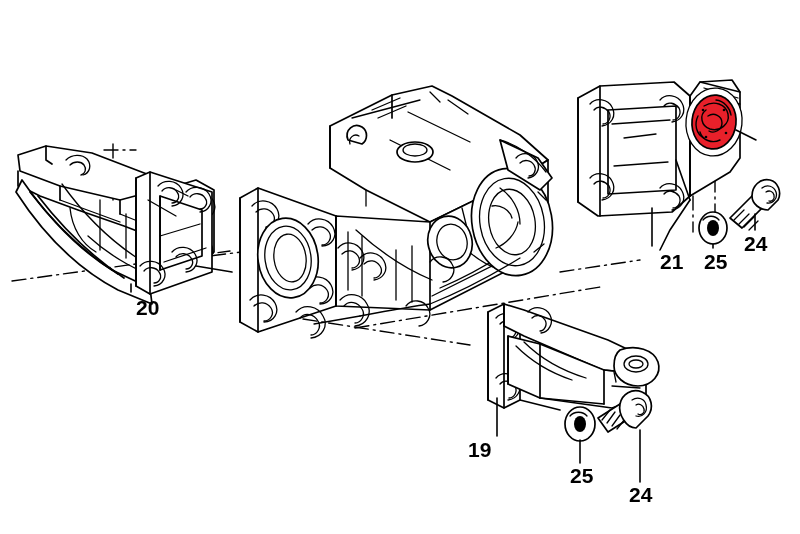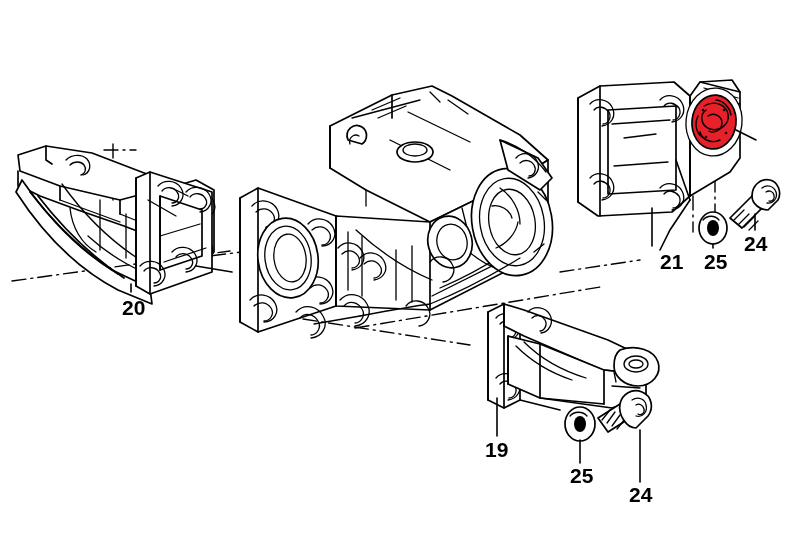--- a/index.html
+++ b/index.html
@@ -307,21 +307,21 @@
 
     <path class="lead" d="M736,130 L756,140"></path>
 
     <path class="lead" d="M690,200 L670,230 L660,250"></path>
     <path class="lead" d="M676,160 L690,200"></path>
     <path class="lead" d="M520,400 L560,410"></path>
     <path class="lead" d="M196,266 L232,272"></path>
   </g>
 </svg>
 
-<div class="lbl" style="left:122px;top:296px;text-align:right;">20</div>
+<div class="lbl" style="left:136px;top:296px;text-align:right;">20</div>
 <div class="lbl" style="left:660px;top:250px;">21</div>
 <div class="lbl" style="left:704px;top:250px;">25</div>
 <div class="lbl" style="left:744px;top:232px;">24</div>
-<div class="lbl" style="left:485px;top:438px;">19</div>
+<div class="lbl" style="left:468px;top:438px;">19</div>
 <div class="lbl" style="left:570px;top:464px;">25</div>
 <div class="lbl" style="left:629px;top:483px;">24</div>
 
 </div>
 
 </body></html>

